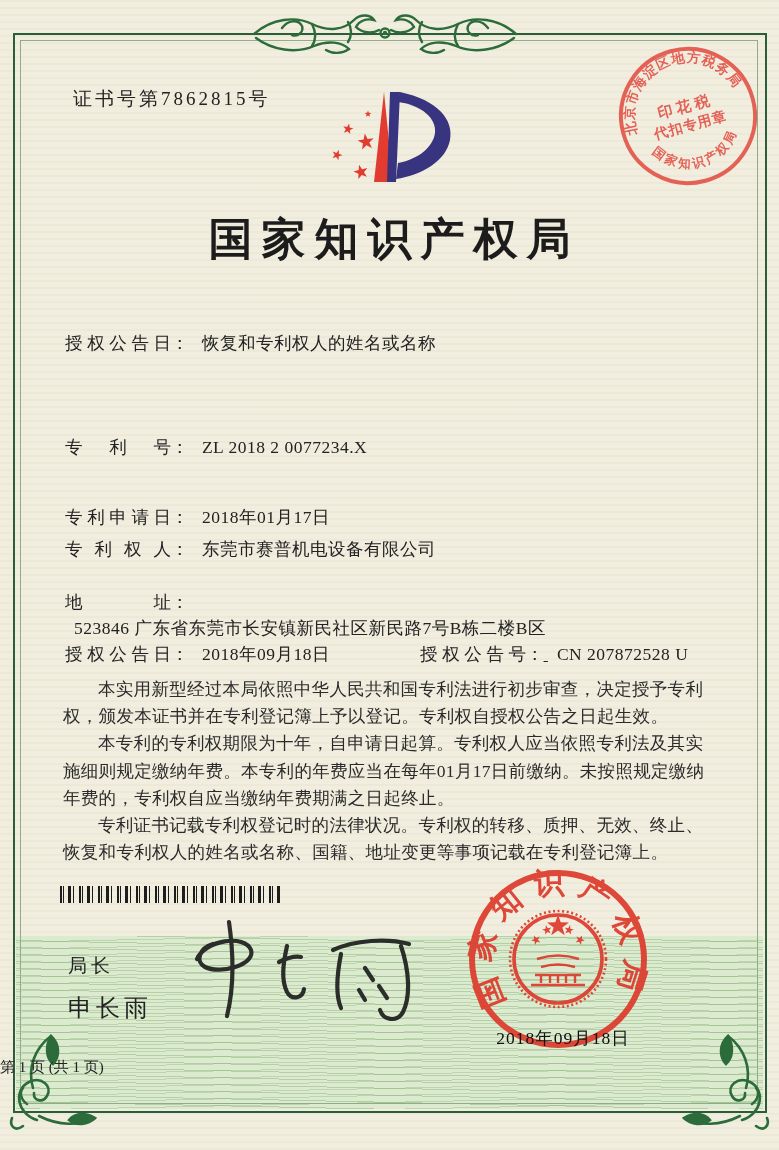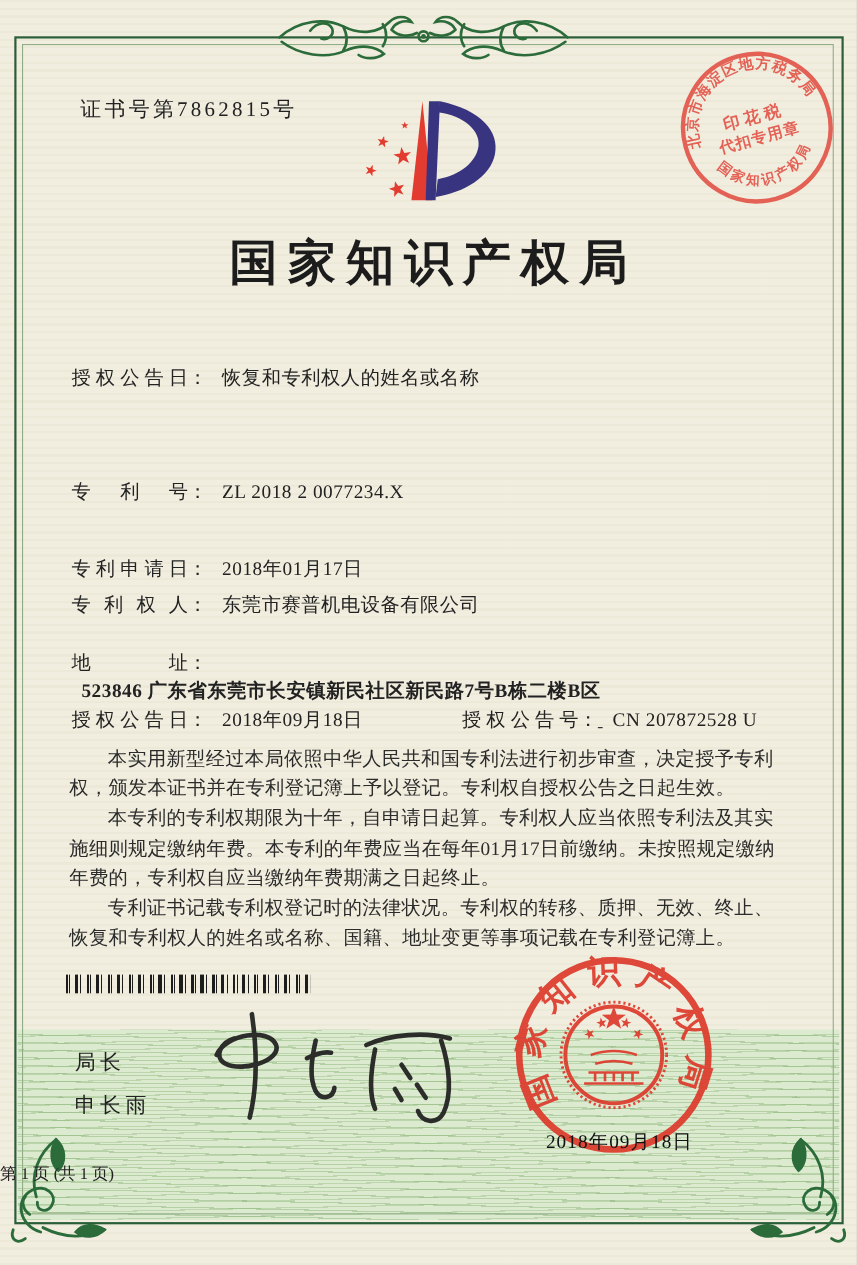--- a/index.html
+++ b/index.html
@@ -23,30 +23,30 @@
       #dcead0;
   }
   .svg-orn{position:absolute;z-index:4;}
   
   .cert-no{position:absolute;left:73px;top:86px;font-size:19px;letter-spacing:3px;z-index:5;}
   .title{position:absolute;left:0;top:210px;width:779px;text-align:center;font-size:44px;font-weight:bold;letter-spacing:9px;text-indent:9px;color:#1c1c1c;z-index:5;}
   .frow{position:absolute;left:65px;width:670px;font-size:17.5px;line-height:26px;z-index:5;}
   .flabel{display:inline-block;width:106px;text-align-last:justify;vertical-align:top;}
   .fcolon{display:inline-block;vertical-align:top;}
   .fvalue{display:inline-block;vertical-align:top;margin-left:9px;letter-spacing:.5px;}
-  .fvalue.wrap{width:548px;font-weight:bold;}
+  .fvalue.wrap{width:548px;}
   .grant2{position:absolute;left:355px;top:0;white-space:nowrap;text-decoration:underline;}
   .paras{position:absolute;left:63px;top:676px;width:656px;font-size:17.5px;line-height:27.2px;letter-spacing:.3px;z-index:5;color:#2b2b2b;}
   .paras p{margin:0;text-indent:2em;}
   .barcode{
     position:absolute;left:60px;top:886px;width:222px;height:17px;z-index:5;
     background:repeating-linear-gradient(90deg,#1d1d1d 0 2px,transparent 2px 3px,#1d1d1d 3px 4px,transparent 4px 8px,#1d1d1d 8px 11px,transparent 11px 13px,#1d1d1d 13px 14px,transparent 14px 19px);
   }
   .signer-title{position:absolute;left:68px;top:953px;font-size:19px;letter-spacing:4px;z-index:5;}
-  .signer-name{position:absolute;left:68px;top:992px;font-size:19px;letter-spacing:4px;z-index:5;text-align:right;}
+  .signer-name{position:absolute;left:68px;top:992px;font-size:24px;letter-spacing:4px;z-index:5;text-align:right;}
   .seal-date{position:absolute;left:468px;top:1026px;width:190px;text-align:center;font-size:17.5px;letter-spacing:1px;z-index:6;color:#111;}
   .footer{position:absolute;left:0;top:1058px;width:779px;text-align:left;font-size:15px;z-index:5;}
   .sig{position:absolute;left:183px;top:912px;z-index:5;}
   .seal{position:absolute;left:463px;top:864px;z-index:5;opacity:.92;}
   .taxstamp{position:absolute;left:610px;top:38px;z-index:5;opacity:.85;}
   .logo{position:absolute;left:300px;top:76px;z-index:5;}
 </style>
 </head>
 <body>
 

